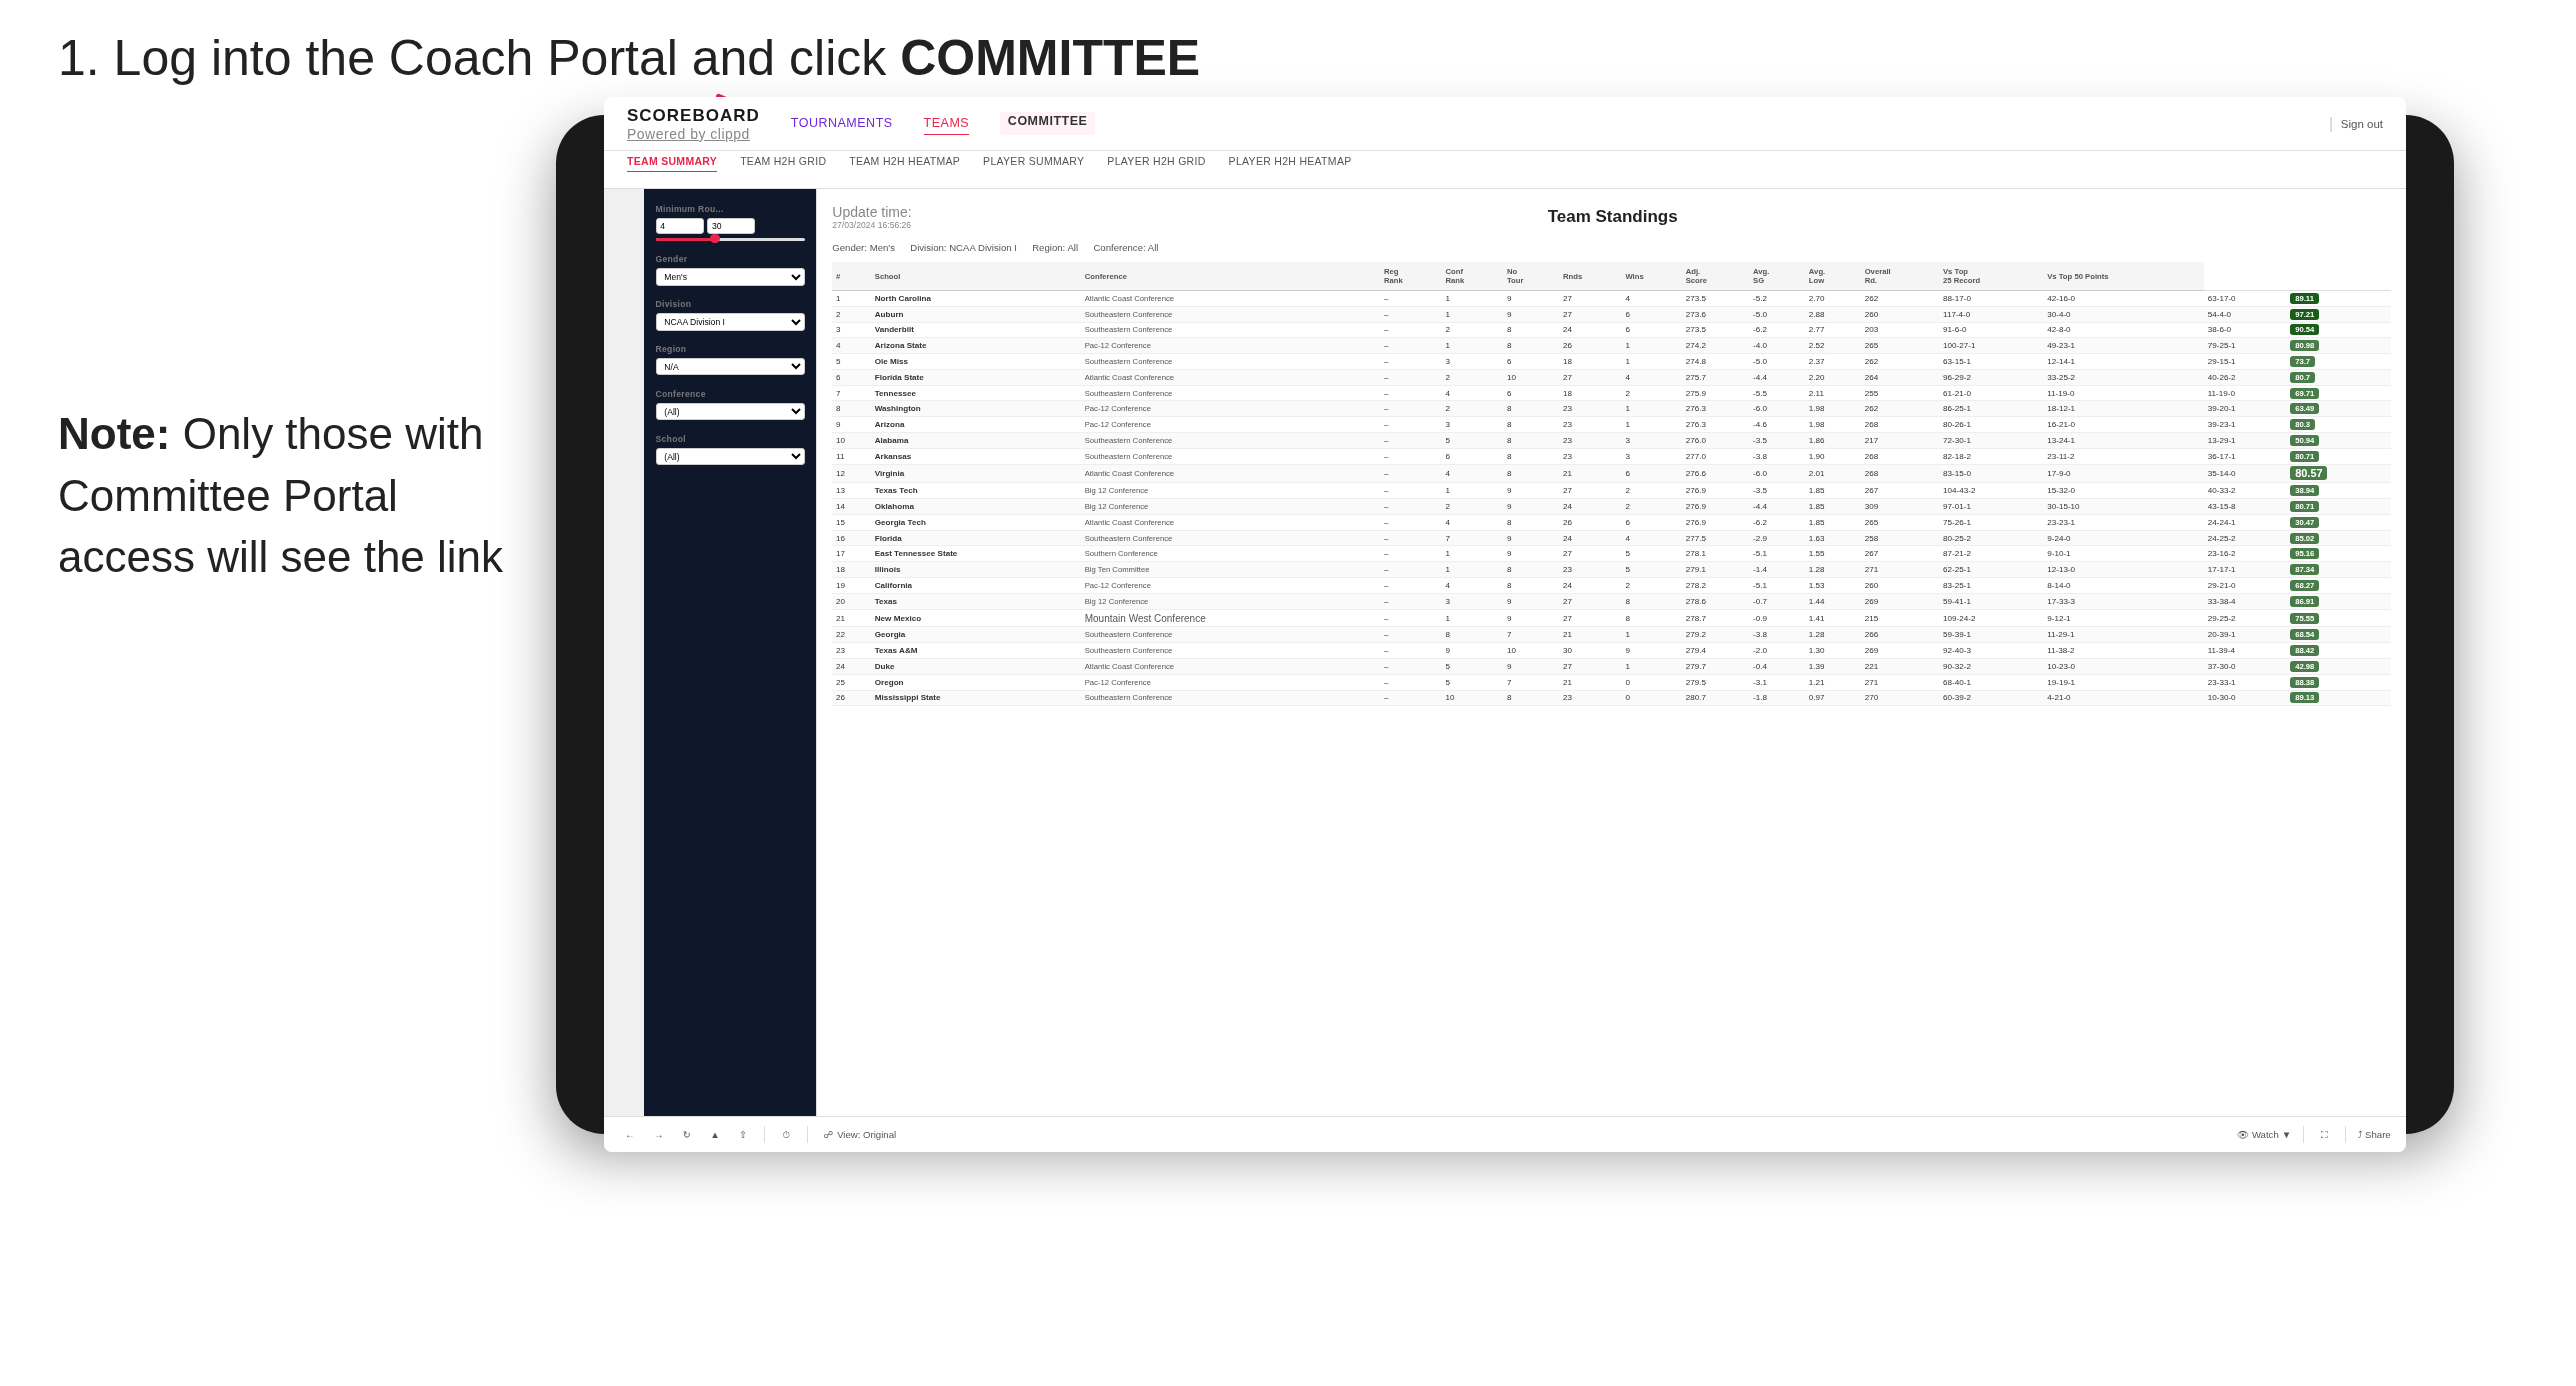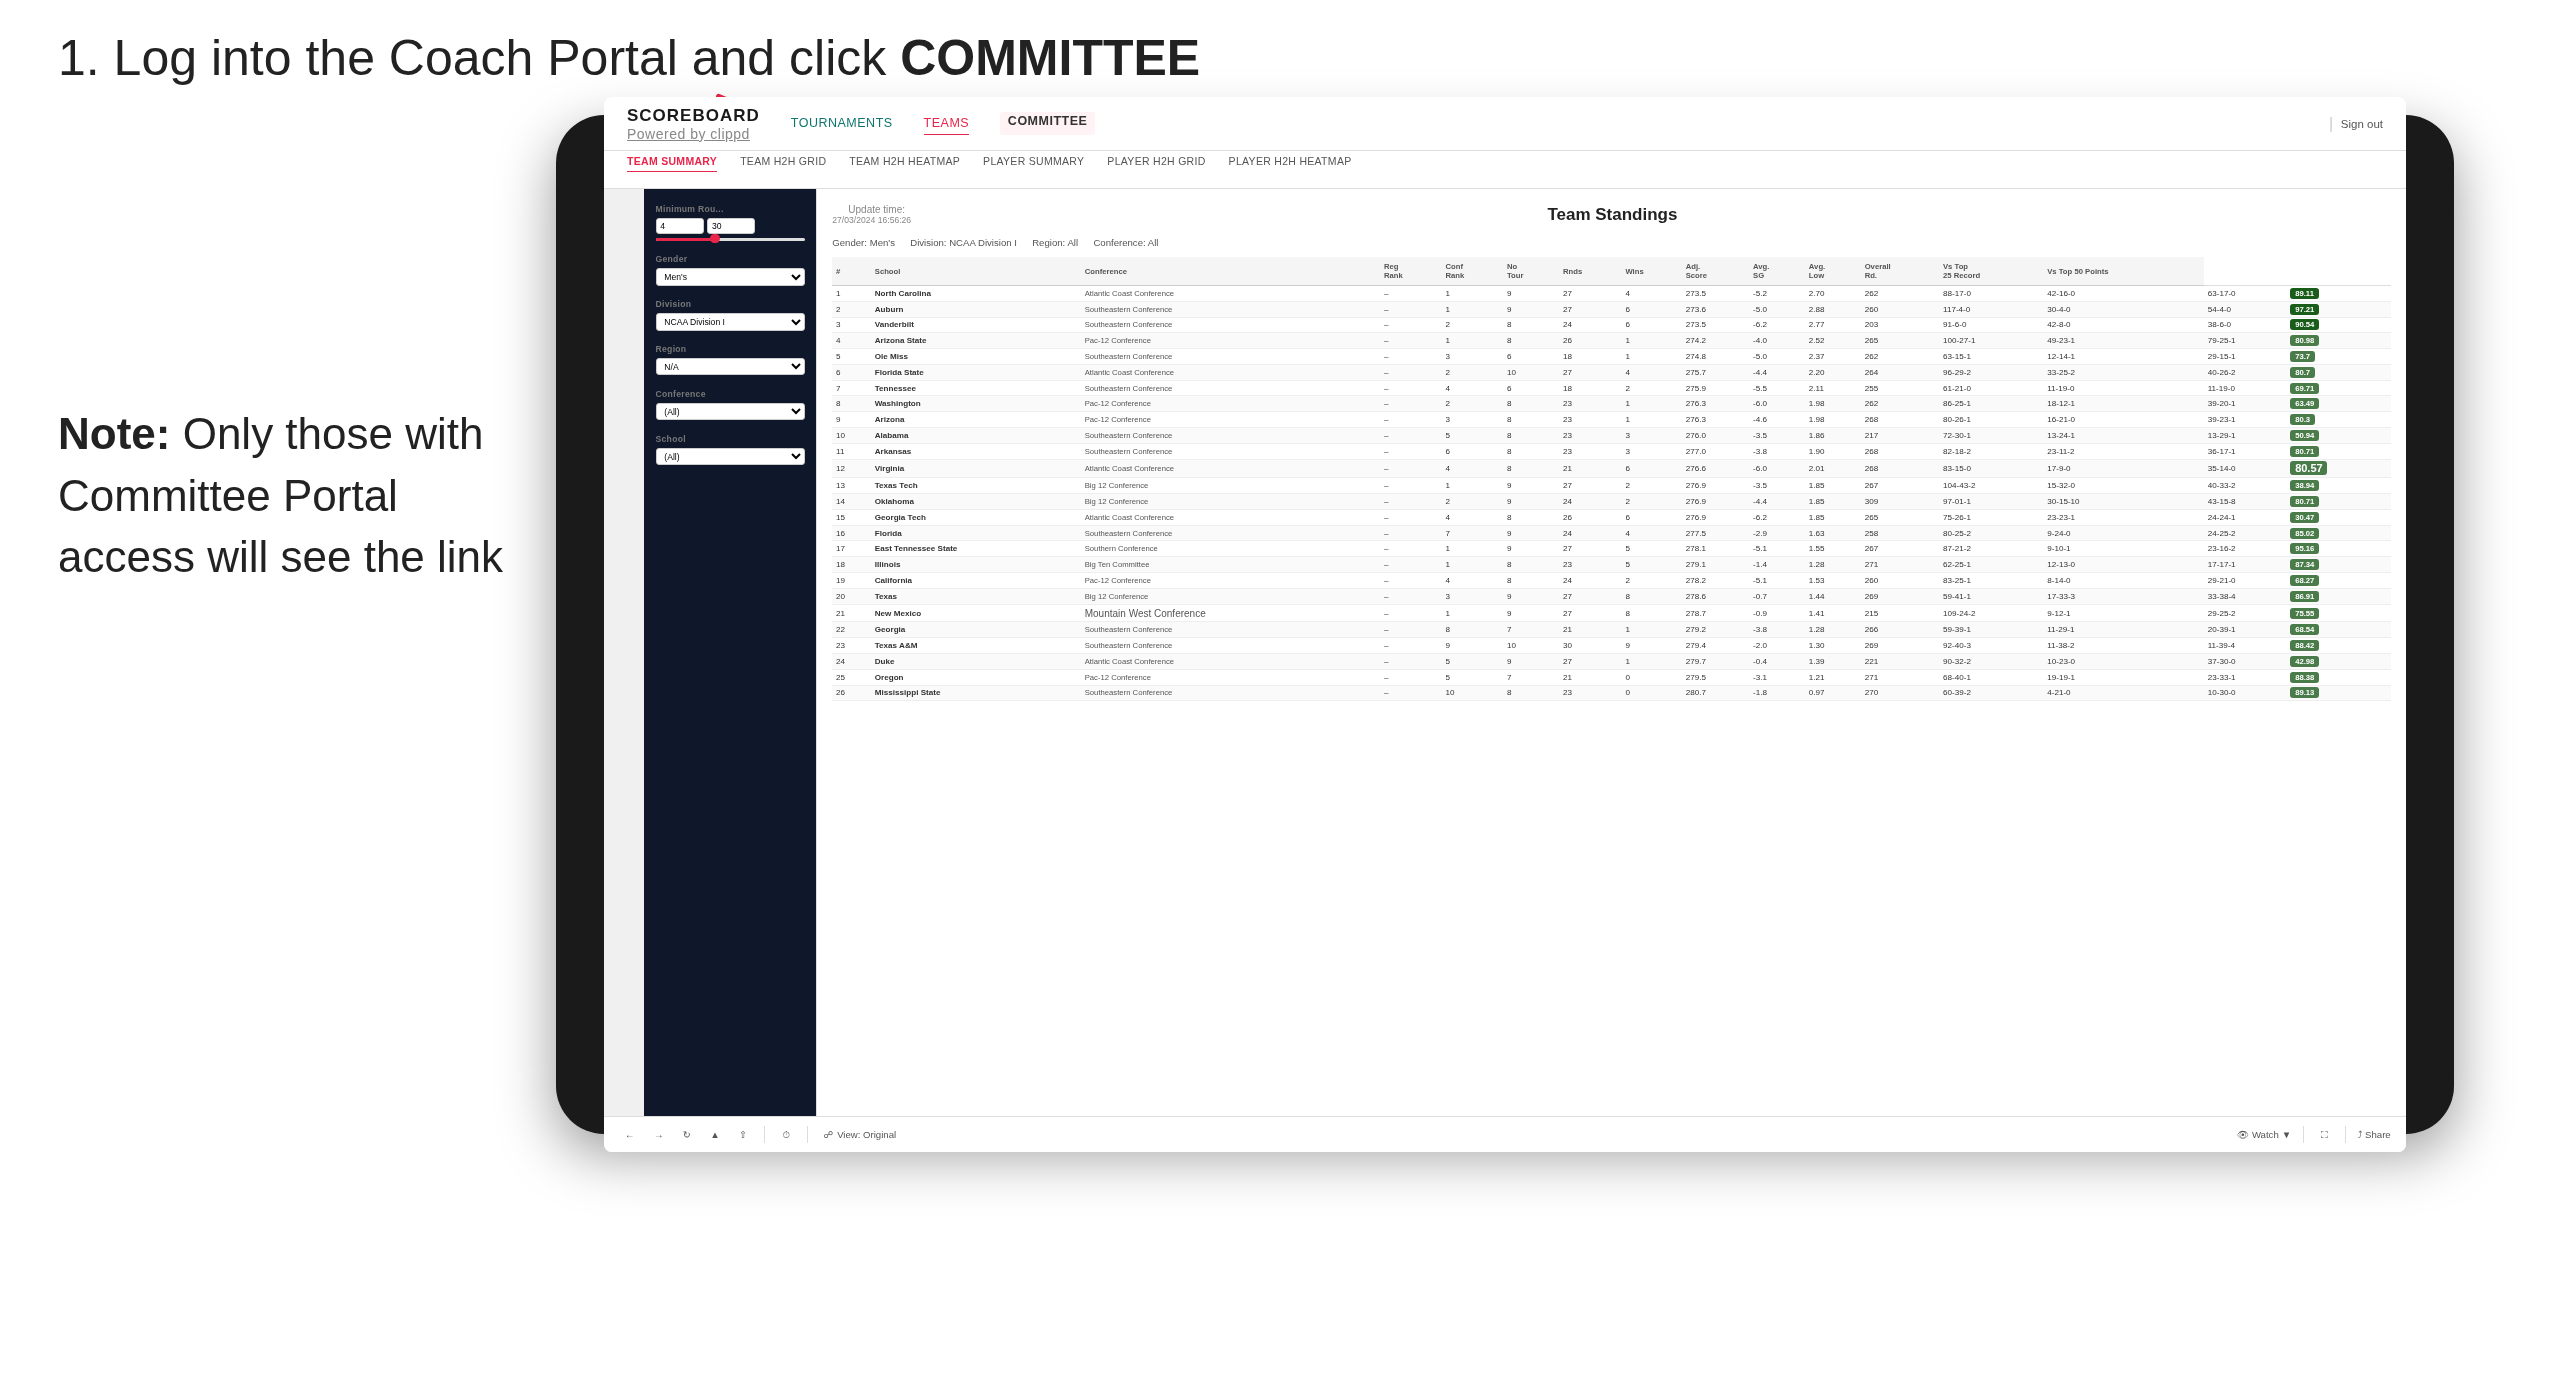--- a/index.html
+++ b/index.html
@@ -99,21 +99,21 @@
       letter-spacing: 0.5px;
       text-decoration: underline;
     }
     .nav-items {
       display: flex;
       gap: 31px;
       flex: 1;
     }
     .nav-item {
       font-size: 12.5px;
-      color: #0f766e;
+      color: #6d28d9;
       cursor: pointer;
       padding: 3.8px 0;
       letter-spacing: 0.5px;
     }
     .nav-item.active {
       color: #e8254a;
       border-bottom: 1.9px solid #e8254a;
     }
     .nav-item.highlight {
       color: #333;
@@ -427,21 +427,21 @@
           <div class="filter-label">School</div>
           <select class="filter-select">
             <option>(All)</option>
           </select>
         </div>
       </div>
 
       <div class="table-area">
         <div class="table-header-info">
           <div>
-            <div style="font-size:10px;color:#888;margin-left:16px;">Update time:</div>
+            <div style="font-size:14px;color:#888;">Update time:</div>
             <div style="font-size:8.6px;color:#888;">27/03/2024 16:56:26</div>
           </div>
           <div class="standings-title">Team Standings</div>
           <div style="width:77px;"></div>
         </div>
         <div class="filter-pills">
           <div>
             <span>Gender:</span>
             <span>Men's</span>
           </div>

